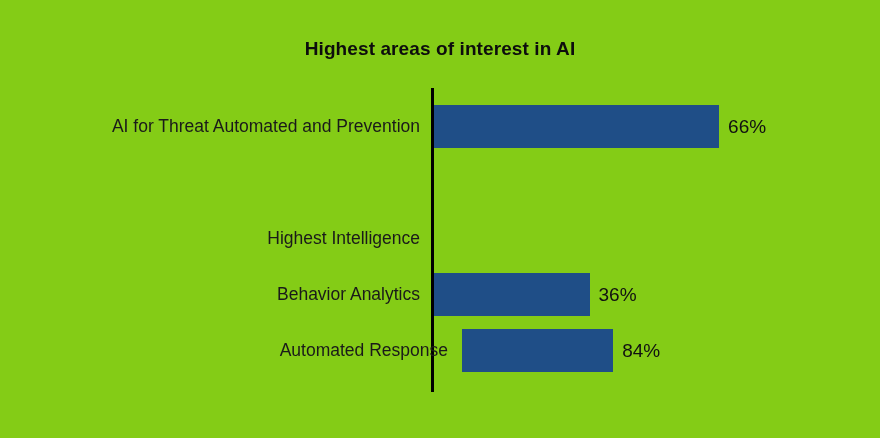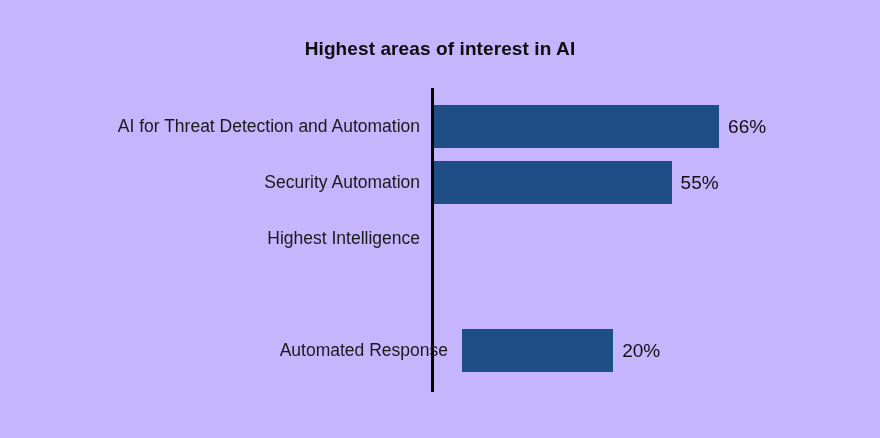--- a/index.html
+++ b/index.html
@@ -84,47 +84,47 @@
     font-size: 19px;
     color: #111111;
     margin-left: 9px;
     white-space: nowrap;
     line-height: 43px;
   }
 </style>
 </head>
 <body>
 
-<div id="chart-root" style="background: #c4b5fd;">
+<div id="chart-root" style="background: #84cc16;">
 
   <div id="chart-title">Highest areas of interest in AI</div>
 
   <div id="plot-area">
     <div id="axis-line" style="background: rgb(0, 0, 0);"></div>
     <div id="bars-wrap">
         <div class="bar-row" style="top: 17px;">
-          <div class="cat-label">AI for Threat Detection and Automation</div>
+          <div class="cat-label">AI for Threat Automated and Prevention</div>
           <div class="bar-track">
             <div class="bar-rect" style="width: 285.12px; background: rgb(31, 78, 135);"></div>
             <div class="bar-value">66%</div>
           </div>
         </div>
-        <div class="bar-row" style="top: 73px;">
-          <div class="cat-label">Security Automation</div>
-          <div class="bar-track">
-            <div class="bar-rect" style="width: 237.6px; background: rgb(31, 78, 135);"></div>
-            <div class="bar-value">55%</div>
-          </div>
-        </div>
         <div class="bar-row" style="top: 129px;">
           <div class="cat-label">Highest Intelligence</div>
+        </div>
+        <div class="bar-row" style="top: 185px;">
+          <div class="cat-label">Behavior Analytics</div>
+          <div class="bar-track">
+            <div class="bar-rect" style="width: 155.52px; background: rgb(31, 78, 135);"></div>
+            <div class="bar-value">36%</div>
+          </div>
         </div>
         <div class="bar-row" style="top: 241px; margin-left: 28px;">
           <div class="cat-label">Automated Response</div>
           <div class="bar-track">
             <div class="bar-rect" style="width: 151.2px; background: rgb(31, 78, 135);"></div>
-            <div class="bar-value">20%</div>
+            <div class="bar-value">84%</div>
           </div>
         </div>
       </div>
   </div>
 
 </div>
 
 </body></html>

